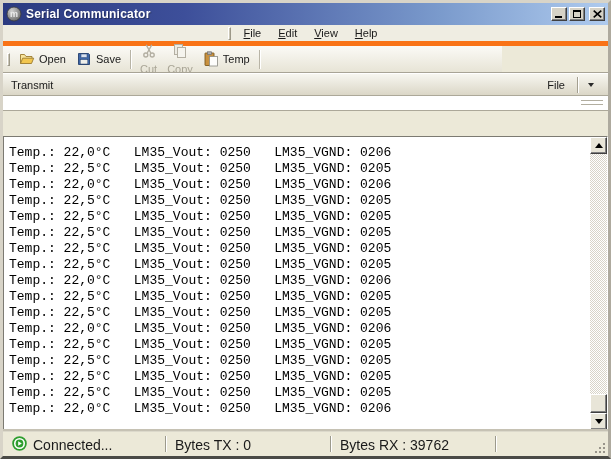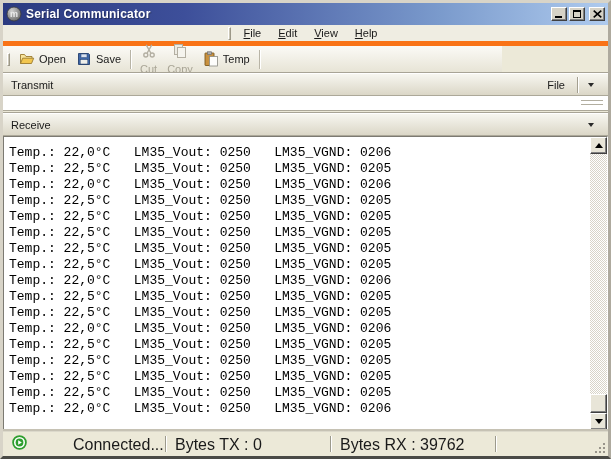--- a/index.html
+++ b/index.html
@@ -95,21 +95,21 @@
     border-top:5px solid #000;}
   .sb-thumb{position:absolute;left:0;bottom:17px;width:17px;height:19px;background:#E8E5D8;
     border-top:1px solid #FFFFFF;border-left:1px solid #FFFFFF;
     border-right:1px solid #404040;border-bottom:1px solid #404040;
     box-shadow:inset -1px -1px 0 #808080;}
 
   
   .statusbar{position:absolute;top:428px;left:0;width:605px;height:25px;background:#ECE9D8;
     border-top:1px solid #DCD9CB;box-shadow:0 -2px 0 #C6C2B4;}
   .sb-panel{position:absolute;top:0;height:25px;display:flex;align-items:center;
-    font-size:16px;color:#1A1A1A;white-space:nowrap;gap:40px;}
+    font-size:14px;color:#1A1A1A;white-space:nowrap;}
   .sb-vsep{position:absolute;top:4px;width:1px;height:16px;background:#9C9A8C;box-shadow:1px 0 0 #fff;}
   .status-icon{margin:0 6px 0 0;}
   .resize-grip{position:absolute;right:2px;bottom:2px;width:12px;height:12px;}
   .resize-grip::after{content:"";position:absolute;right:1px;bottom:1px;width:2px;height:2px;
     background:#98948A;box-shadow:-4px 0 #98948A,-8px 0 #98948A,0 -4px #98948A,-4px -4px #98948A,0 -8px #98948A;}
 </style>
 </head>
 <body>
 
 <div class="window">
@@ -217,28 +217,20 @@
     </div>
 
     <div class="tx-input-row">
       <input class="tx-input" type="text" value="" style="">
       <span class="tx-grip">
           <i></i>
           <i></i>
         </span>
     </div>
 
-    <div class="section-header rx-header">
-      <span class="hdr-label">Receive</span>
-      <span class="hdr-right">
-        <button class="dd-btn">
-          <span class="dd-arrow"></span>
-        </button>
-      </span>
-    </div>
 
     <div class="rx-area">
       <pre class="rx-log">Temp.: 22,0°C   LM35_Vout: 0250   LM35_VGND: 0206
 Temp.: 22,5°C   LM35_Vout: 0250   LM35_VGND: 0205
 Temp.: 22,0°C   LM35_Vout: 0250   LM35_VGND: 0206
 Temp.: 22,5°C   LM35_Vout: 0250   LM35_VGND: 0205
 Temp.: 22,5°C   LM35_Vout: 0250   LM35_VGND: 0205
 Temp.: 22,5°C   LM35_Vout: 0250   LM35_VGND: 0205
 Temp.: 22,5°C   LM35_Vout: 0250   LM35_VGND: 0205
 Temp.: 22,5°C   LM35_Vout: 0250   LM35_VGND: 0205

